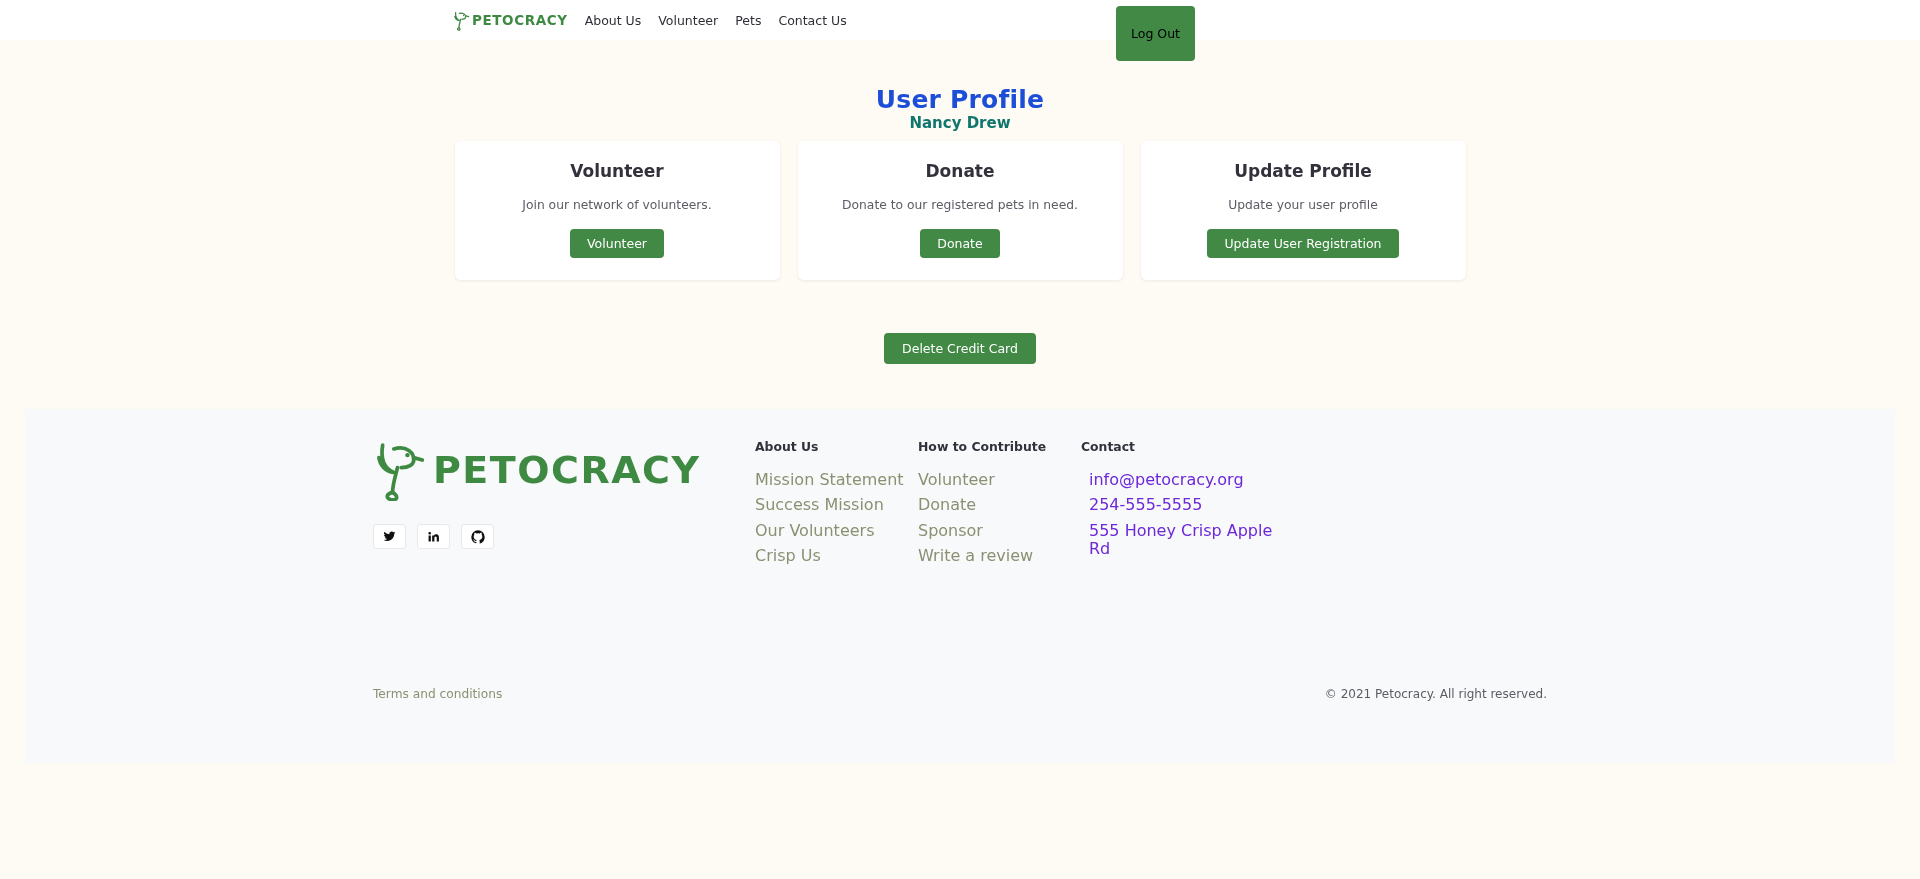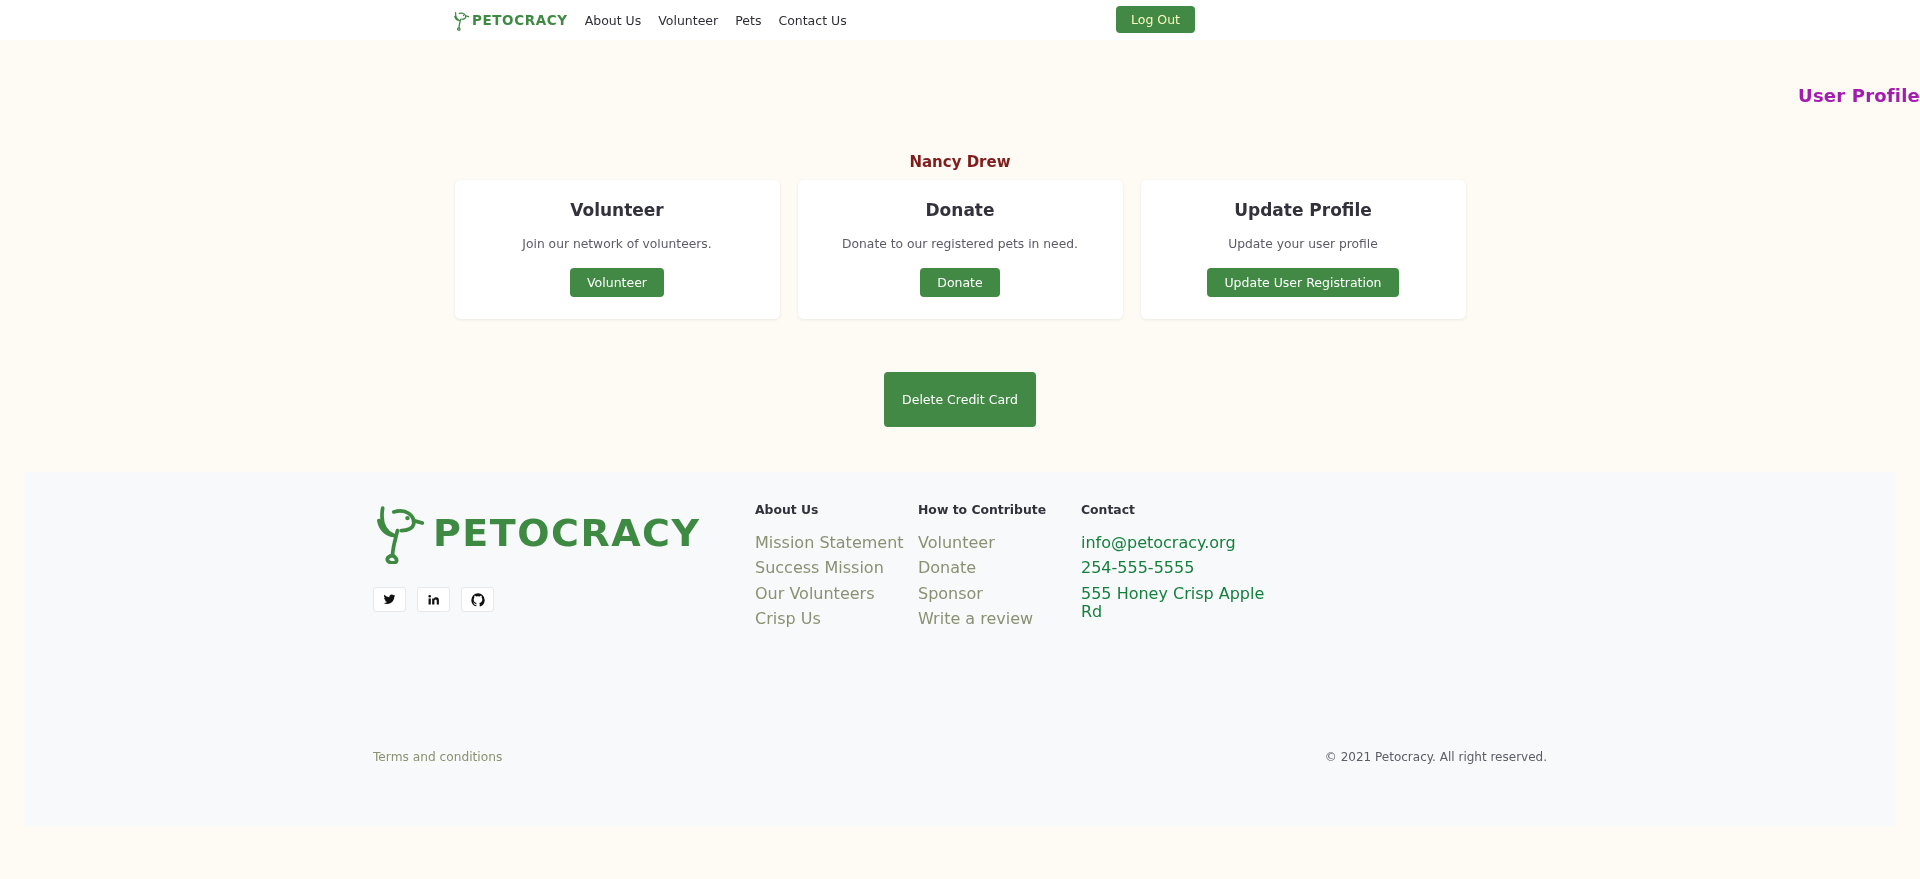--- a/index.html
+++ b/index.html
@@ -60,49 +60,48 @@
     color: #2f2e38;
     text-decoration: none;
     white-space: nowrap;
   }
 
   .logout-btn {
     position: absolute;
     right: 725px;
     top: 6px;
     background: #418944;
-    color: #fef9c3;
+    color: #000000;
     border: none;
     border-radius: 4px;
     font-size: 12.5px;
-    padding: 6px 15px;
+    padding: 20px 15px;
     cursor: pointer;
     font-family: "DejaVu Sans", "Liberation Sans", sans-serif;
   }
 
   
   .main {
     width: 100%;
     padding-top: 45px;
   }
 
   .page-title {
-    text-align: right;
-    font-size: 18px;
-    font-weight: bold;
-    color: #a21caf;
+    text-align: center;
+    font-size: 25px;
+    font-weight: bold;
+    color: #1d4ed8;
     letter-spacing: 0.2px;
   }
 
   .user-name {
     text-align: center;
     font-size: 15px;
     font-weight: bold;
-    color: #7f1d1d;
-    margin-top: 47px;
+    color: #0f766e;
   }
 
   .cards {
     display: flex;
     justify-content: center;
     gap: 18px;
     margin-top: 9px;
   }
 
   .card {
@@ -146,21 +145,21 @@
     justify-content: center;
     margin-top: 53px;
   }
 
   .delete-btn {
     background: #418944;
     color: #ffffff;
     border: none;
     border-radius: 4px;
     font-size: 12.5px;
-    padding: 20px 18px;
+    padding: 8px 18px;
     cursor: pointer;
     font-family: "DejaVu Sans", "Liberation Sans", sans-serif;
   }
 
   
   .footer {
     margin-top: 45px;
     margin-left: 25px;
     margin-right: 25px;
     background: #f8f9fa;
@@ -245,21 +244,21 @@
 
   .link-item {
     display: block;
     font-size: 16px;
     color: #8b9072;
     text-decoration: none;
     margin-bottom: 7px;
     line-height: 1.15;
   }
 
-  .contact .link-item { color: #15803d; }
+  .contact .link-item { color: #6d28d9; margin-left: 8px; }
 
   .footer-bottom {
     position: absolute;
     left: 348px;
     right: 348px;
     bottom: 62px;
     display: flex;
     justify-content: space-between;
     align-items: center;
   }

